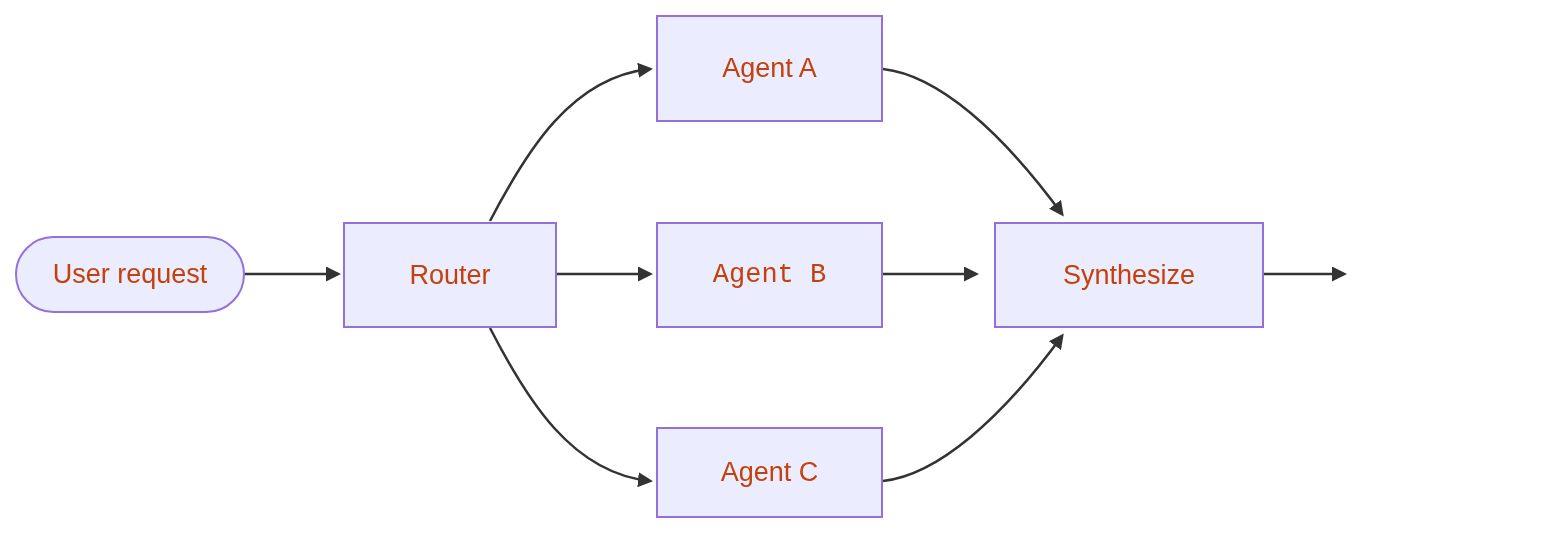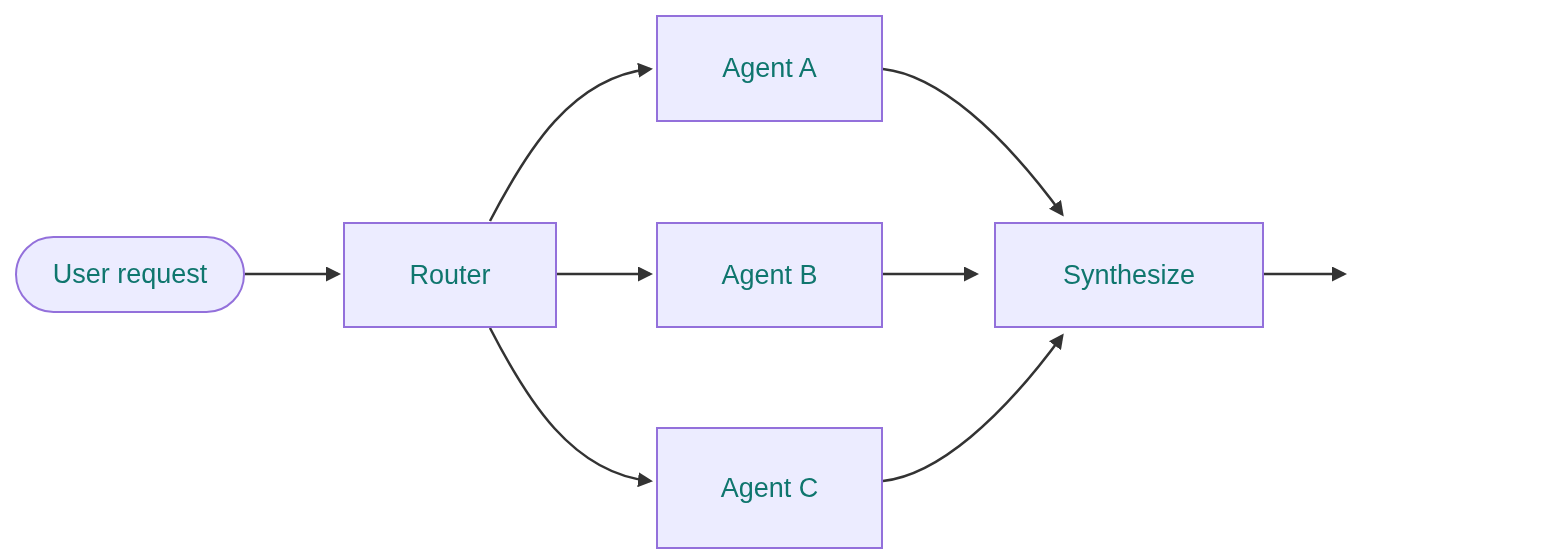--- a/index.html
+++ b/index.html
@@ -29,35 +29,35 @@
     stroke-width: 2.5px;
   }
   .node {
     position: absolute;
     box-sizing: border-box;
     background: #ECECFF;
     border: 2px solid #9370DB;
     display: flex;
     align-items: center;
     justify-content: center;
-    color: #0f766e;
+    color: #c2410c;
     font-size: 27px;
     line-height: 1;
     white-space: nowrap;
     text-align: center;
   }
   .node.stadium {
     border-radius: 40px;
   }
   
   .n-user-request { left: 15px;  top: 236px; width: 230px; height: 77px;  }
   .n-router       { left: 343px; top: 222px; width: 214px; height: 106px; }
   .n-agent-a      { left: 656px; top: 15px;  width: 227px; height: 107px; }
-  .n-agent-b      { left: 656px; top: 222px; width: 227px; height: 106px; }
-  .n-agent-c      { left: 656px; top: 427px; width: 227px; height: 122px; }
+  .n-agent-b      { left: 656px; top: 222px; width: 227px; height: 106px; font-family: Liberation Mono, monospace; }
+  .n-agent-c      { left: 656px; top: 427px; width: 227px; height: 91px; }
   .n-synthesize   { left: 982px; top: 222px; width: 270px; height: 106px; margin-left: 12px; }
   .n-response     { left: 1350px;top: 236px; width: 177px; height: 77px;  }
 </style>
 </head>
 <body>
 
 <div class="canvas">
 
   <svg class="edge-layer" width="1560" height="556" viewBox="0 0 1560 556" xmlns="http://www.w3.org/2000/svg">
     <defs>

